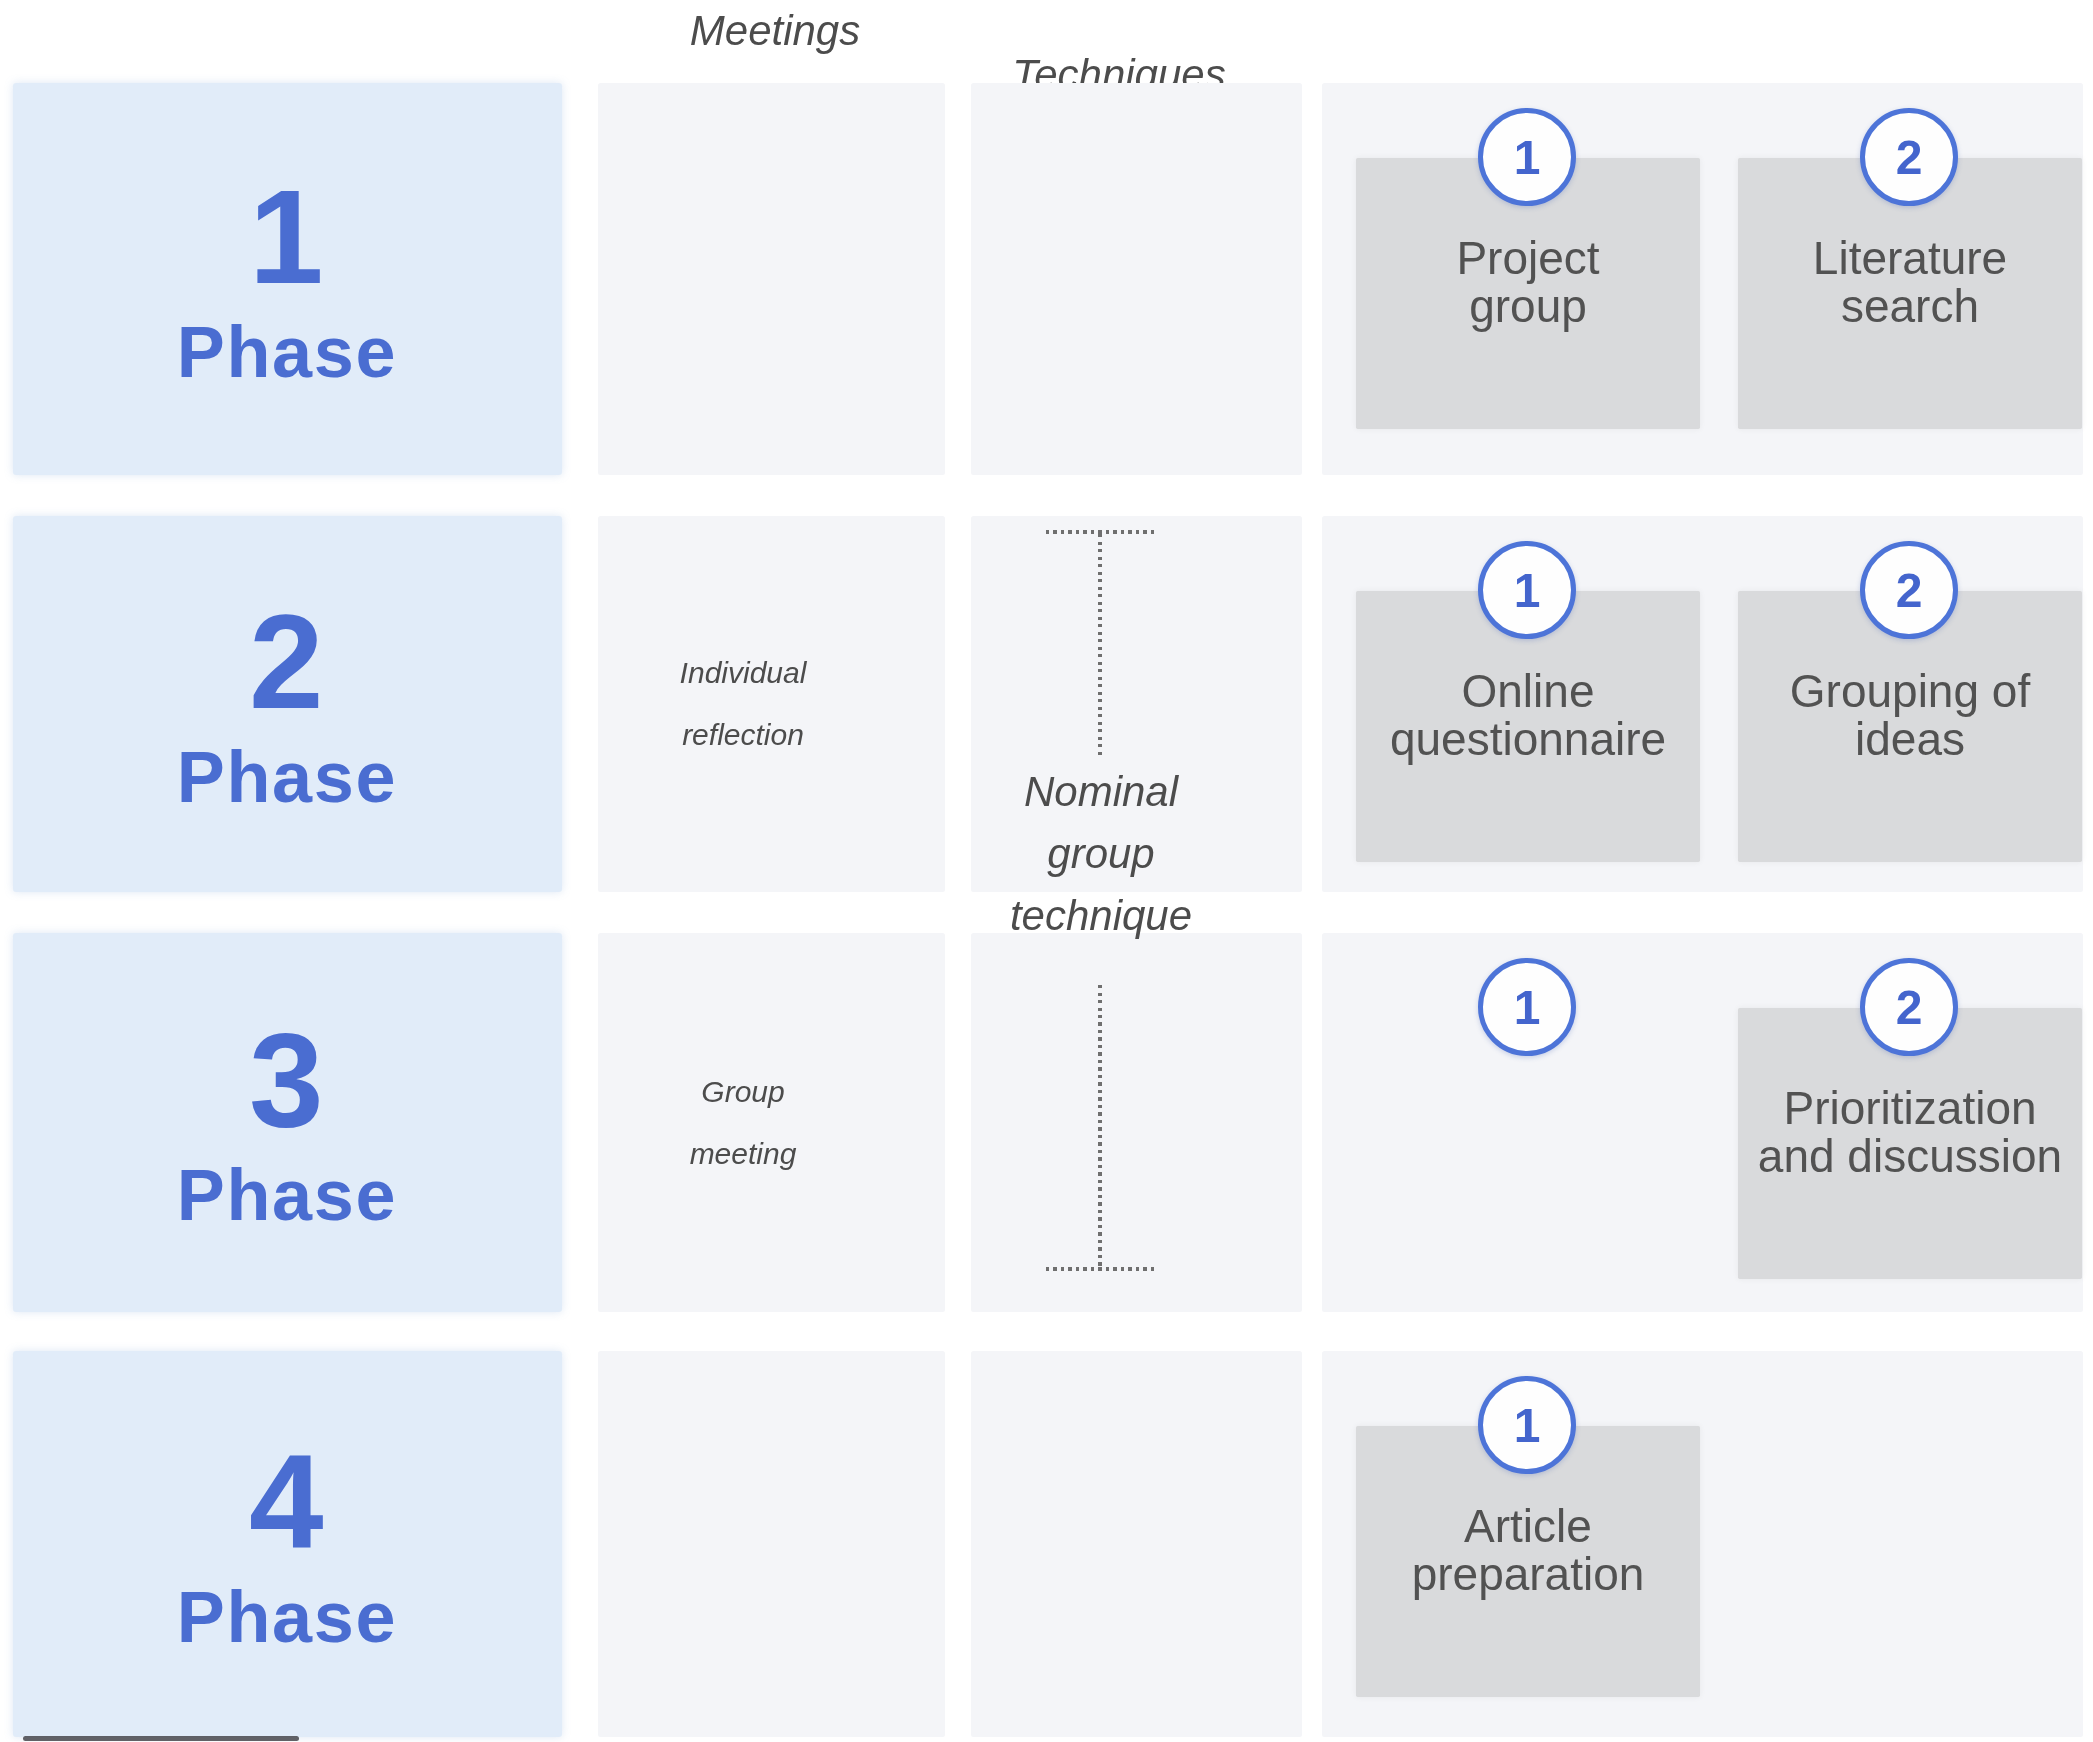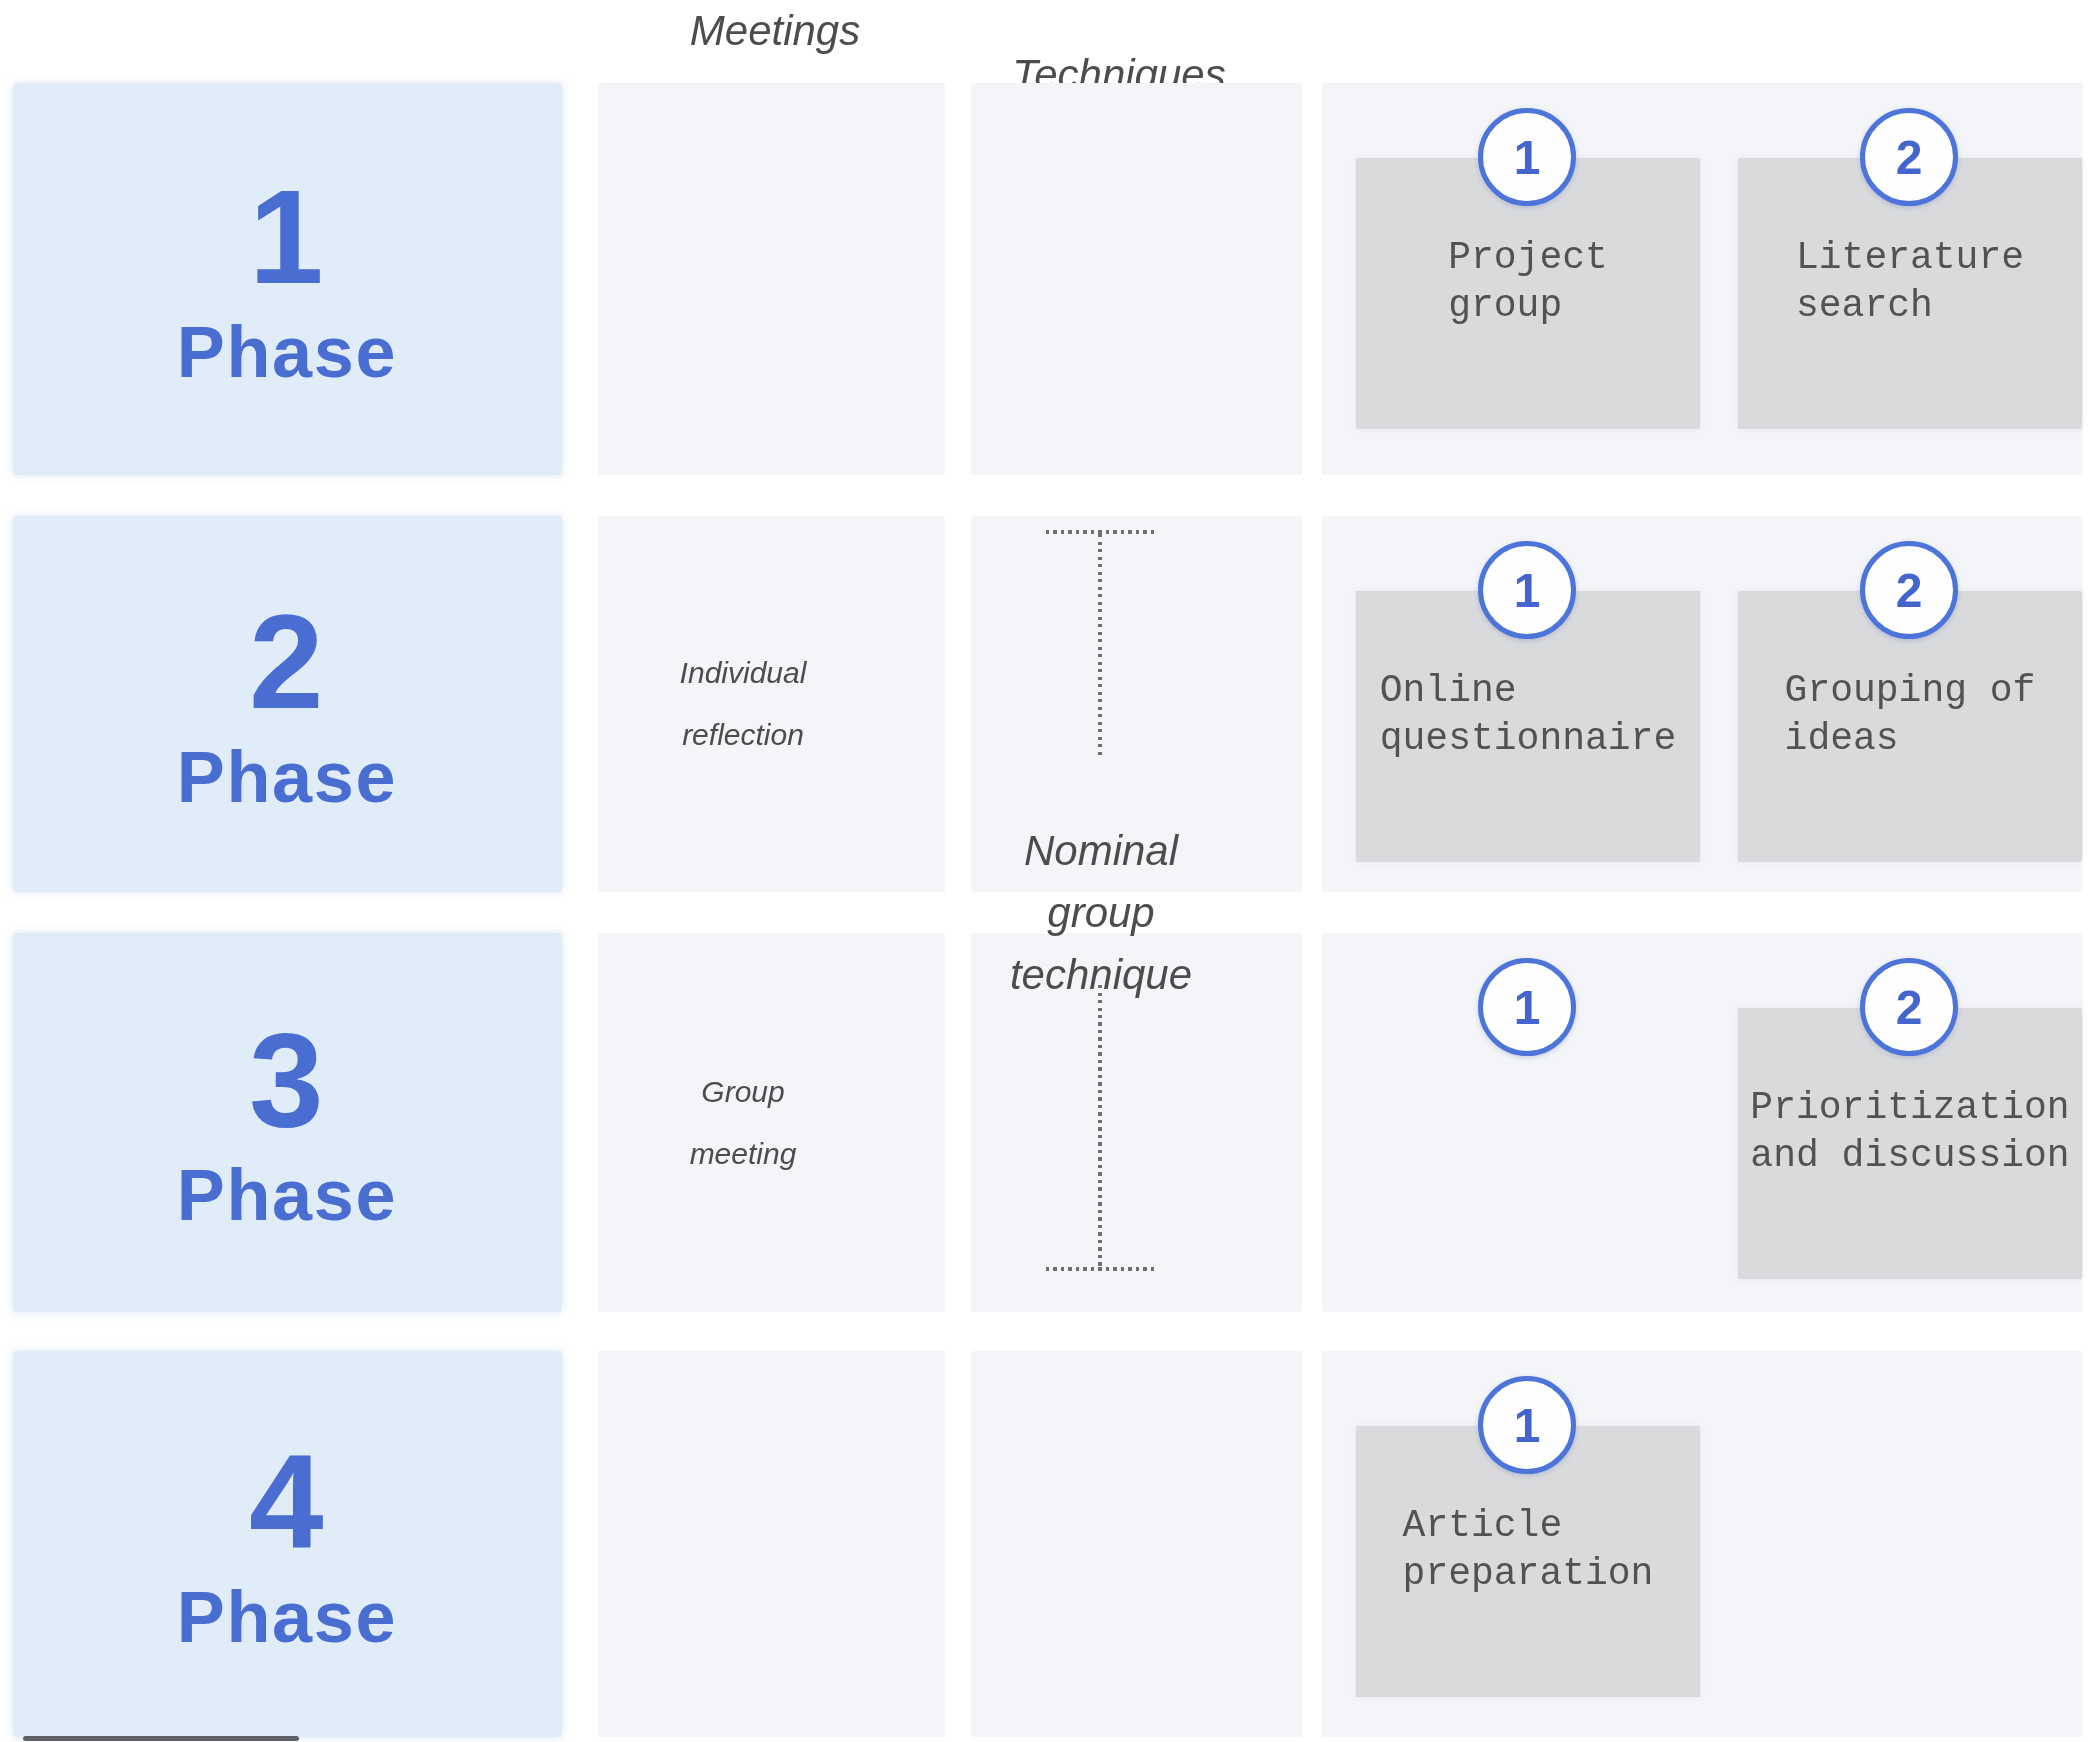--- a/index.html
+++ b/index.html
@@ -54,22 +54,22 @@
   .step-box{
     position:absolute;top:75px;width:344px;height:271px;
     background:var(--gray-box);border-radius:1.7px;
     display:flex;align-items:center;justify-content:center;
     padding-bottom:0;box-sizing:border-box;
     box-shadow:0 0 6.7px rgba(0,0,0,.06);
   }
   .step-box.a{left:1356px;}
   .step-box.b{left:1738px;}
   .step-title{
-    font-size:38px;line-height:48px;color:var(--step-text);
-    text-align:left;margin-top:-23.4px;font-family:Liberation Mono, monospace;
+    font-size:46px;line-height:48px;color:var(--step-text);
+    text-align:center;margin-top:-23.4px;
   }
   .num-circle{
     position:absolute;top:25px;width:88px;height:88px;border-radius:50%;
     background:#fefefe;border:5.8px solid var(--circle-border);
     display:flex;align-items:center;justify-content:center;
     font-size:48px;font-weight:bold;color:var(--circle-num);
     box-shadow:0 1.7px 5px rgba(60,90,180,.25);
   }
   .num-circle.a{left:1478px;}
   .num-circle.b{left:1860px;}
@@ -88,21 +88,21 @@
   .dot-v{
     position:absolute;width:4.2px;left:1098px;
     background-image:repeating-linear-gradient(to bottom,var(--dot) 0 3.3px,transparent 3.3px 7.5px);
   }
   .dot-h.top{top:530px;}
   .dot-v.v1{top:534px;height:221px;}
   .dot-v.v2{top:985px;height:282px;}
   .dot-h.bottom{top:1267px;}
 
   .technique-label{
-    position:absolute;left:1101px;top:913px;transform:translate(-50%,-50%);
+    position:absolute;left:1101px;top:854px;transform:translate(-50%,-50%);
     font-style:italic;font-size:42px;line-height:62px;color:var(--text-dark);
     text-align:center;white-space:nowrap;
   }
 
   .artifact{
     position:absolute;left:23.4px;top:1736px;width:276px;height:5px;
     background:#47474c;border-radius:2.5px;opacity:.85;
   }
 </style>
 </head>

